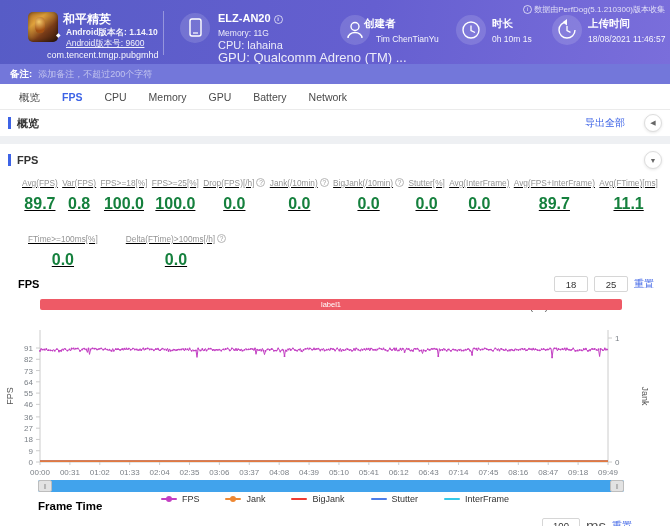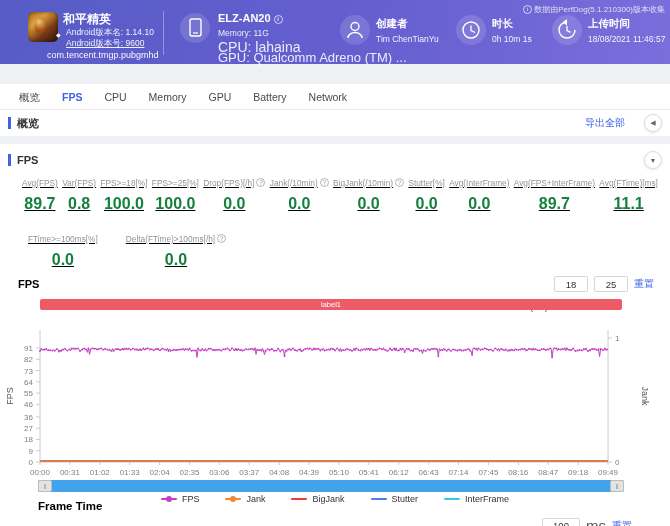--- a/index.html
+++ b/index.html
@@ -9,30 +9,30 @@
   
   .hdr { position:absolute; top:0; left:0; width:670px; height:64px;
          background:linear-gradient(100deg,#575cc6 0%,#655fd0 55%,#7a6edb 100%); color:#fff; }
   .app-icon { position:absolute; left:28px; top:12px; width:30px; height:30px; border-radius:5px;
               background:linear-gradient(140deg,#b06a24 0%,#e0a23c 30%,#7a3c18 62%,#2c150a 100%);
               box-shadow:inset 0 0 4px rgba(0,0,0,.5); }
   .app-icon:after{content:"";position:absolute;left:7px;top:5px;width:10px;height:16px;border-radius:40%;
               background:radial-gradient(circle at 40% 30%,#f3c96a,#a14e12 70%);}
   .app-name { position:absolute; left:63px; top:11px; font-size:12px; font-weight:bold; }
   .diamond { position:absolute; left:56px; top:31px; font-size:6px; color:#fff; }
-  .ver1 { position:absolute; left:66px; top:27px; font-size:8.5px; color:rgba(255,255,255,.92); }
+  .ver1 { position:absolute; left:66px; top:27px; font-size:8.5px; color:rgba(255,255,255,.92);font-weight:bold; }
   .ver2 { position:absolute; left:66px; top:38px; font-size:8.5px; color:rgba(255,255,255,.92);text-decoration:underline; }
   .pkg  { position:absolute; left:47px; top:50px; font-size:9px; color:rgba(255,255,255,.95); }
   .vdiv { position:absolute; left:163px; top:11px; width:1px; height:44px; background:rgba(255,255,255,.35); }
   .hcircle { position:absolute; width:30px; height:30px; border-radius:50%; background:rgba(255,255,255,.14);
              display:flex; align-items:center; justify-content:center; }
   .hcircle svg { display:block; }
   .dev-title { position:absolute; left:218px; top:12px; font-size:11px; font-weight:bold; }
   .dev-l1 { position:absolute; left:218px; top:28px; font-size:8.5px; color:rgba(255,255,255,.88); }
-  .dev-l2 { position:absolute; left:218px; top:39px; font-size:14px; color:rgba(255,255,255,.88); }
+  .dev-l2 { position:absolute; left:218px; top:39px; font-size:11px; color:rgba(255,255,255,.88); }
   .dev-l3 { position:absolute; left:218px; top:50px; font-size:13px; color:rgba(255,255,255,.88); }
   .ib-label { position:absolute; font-size:10.5px; font-weight:bold; top:17px; }
   .ib-value { position:absolute; font-size:8.5px; top:34px; color:rgba(255,255,255,.92); white-space:nowrap; }
   .collector { position:absolute; right:5px; top:4px; font-size:8px; color:rgba(255,255,255,.78); }
   .i-badge { display:inline-block; width:9px; height:9px; border:1px solid rgba(255,255,255,.7); border-radius:50%;
              font-size:6px; line-height:7px; text-align:center; color:rgba(255,255,255,.85); vertical-align:1px; font-style:normal;}
 
   
   .notes { position:absolute; top:64px; left:0; width:670px; height:20px; background:#7377da;
            display:flex; align-items:center; padding-left:10px; cursor:text; }
@@ -128,21 +128,21 @@
     <div class="dev-l1">Memory: 11G</div>
     <div class="dev-l2">CPU: lahaina</div>
     <div class="dev-l3">GPU: Qualcomm Adreno (TM) ...</div>
 
     <div class="hcircle" style="left:340px; top:15px;">
       <svg width="30" height="30" viewBox="0 0 30 30">
         <circle cx="15" cy="11.5" r="4" fill="none" stroke="#fff" stroke-width="1.4"></circle>
         <path d="M8 23 a7 5.5 0 0 1 14 0" fill="none" stroke="#fff" stroke-width="1.4"></path>
       </svg>
     </div>
-    <div class="ib-label" style="left:376px;">创建者</div>
+    <div class="ib-label" style="left:364px;">创建者</div>
     <div class="ib-value" style="left:376px;">Tim ChenTianYu</div>
 
     <div class="hcircle" style="left:456px; top:15px;">
       <svg width="30" height="30" viewBox="0 0 30 30">
         <circle cx="15" cy="15" r="8" fill="none" stroke="#fff" stroke-width="1.4"></circle>
         <polyline points="15,10.5 15,15.5 19,17.5" fill="none" stroke="#fff" stroke-width="1.3"></polyline>
       </svg>
     </div>
     <div class="ib-label" style="left:492px;">时长</div>
     <div class="ib-value" style="left:492px;">0h 10m 1s</div>
@@ -153,20 +153,24 @@
         <polygon points="15,4 15,10.5 10.5,7.2" fill="#fff"></polygon>
         <polyline points="15,11 15,15.5 18.5,17.3" fill="none" stroke="#fff" stroke-width="1.3"></polyline>
       </svg>
     </div>
     <div class="ib-label" style="left:588px;">上传时间</div>
     <div class="ib-value" style="left:588px;">18/08/2021 11:46:57</div>
 
     <div class="collector"><span class="i-badge">i</span> <span>数据由PerfDog(5.1.210300)版本收集</span></div>
   </div>
 
+  <div class="notes">
+    <span class="notes-label">备注:</span>
+    <span class="notes-ph">添加备注，不超过200个字符</span>
+  </div>
 
   <nav class="tabs">
       <div class="tab">概览</div>
       <div class="tab active">FPS</div>
       <div class="tab">CPU</div>
       <div class="tab">Memory</div>
       <div class="tab">GPU</div>
       <div class="tab">Battery</div>
       <div class="tab">Network</div>
     </nav>

